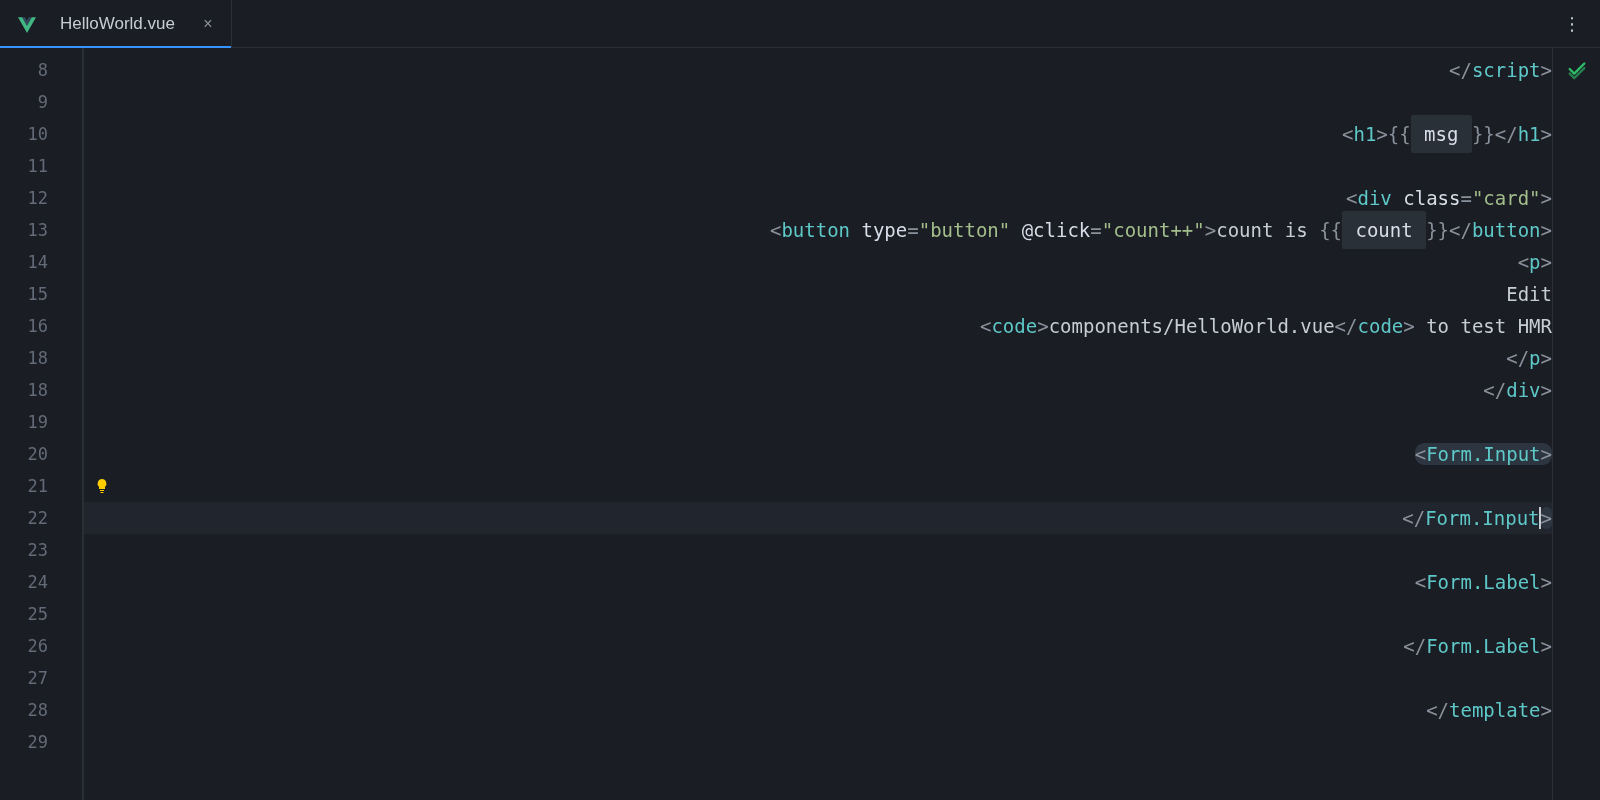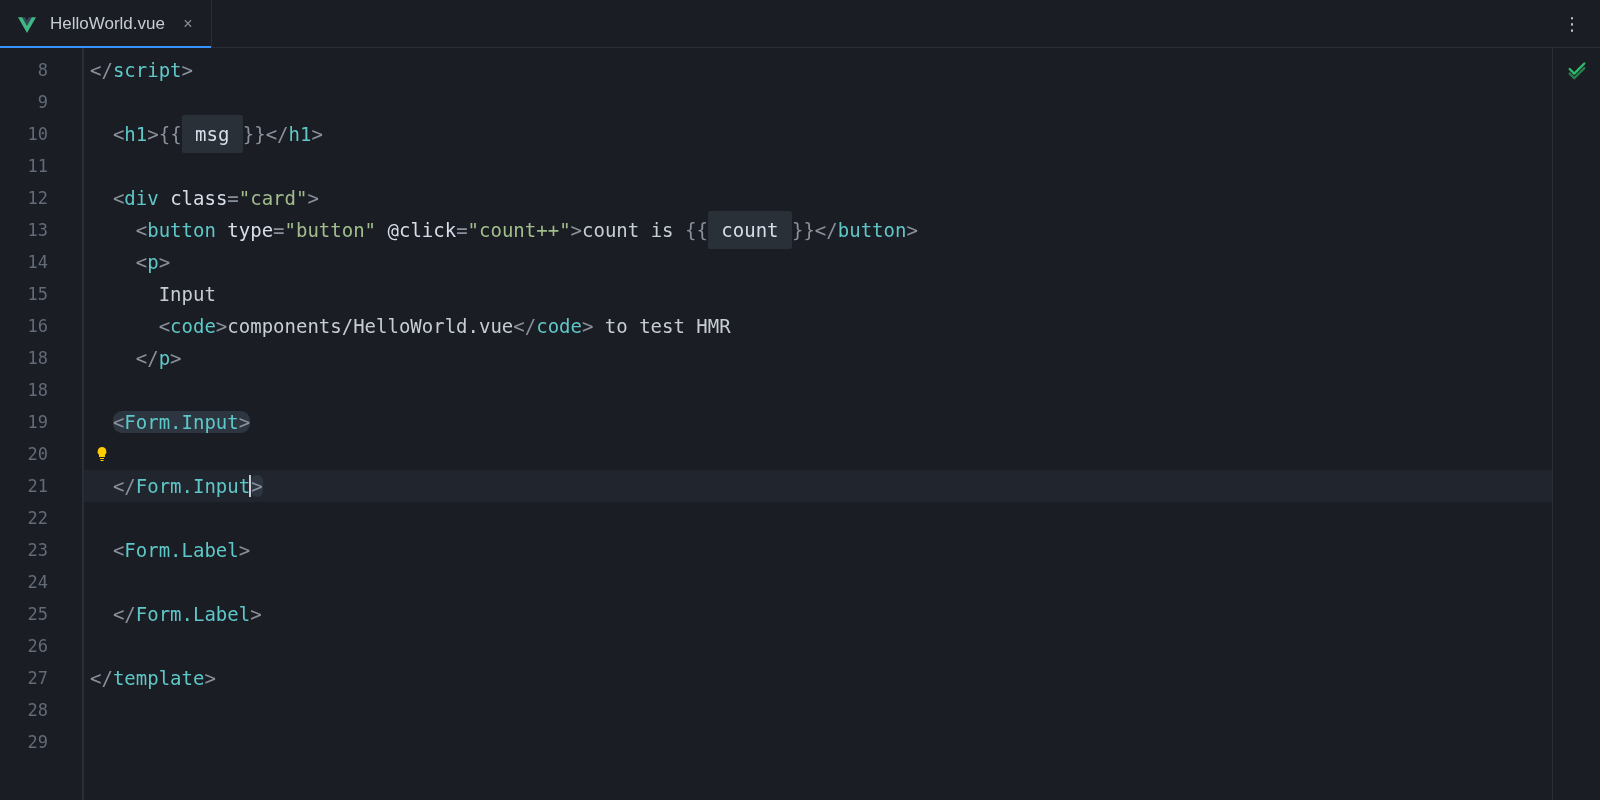--- a/index.html
+++ b/index.html
@@ -31,21 +31,21 @@
   }
   .chrome { display: flex; flex-direction: column; height: 100%; }
   .tabbar {
     display: flex; align-items: center; height: 48px;
     border-bottom: 1px solid var(--tab-border);
     justify-content: space-between;
   }
   .tabs { display: flex; height: 100%; align-items: stretch; }
   .tab {
     position: relative;
-    display: flex; align-items: center; gap: 14px;
+    display: flex; align-items: center; gap: 24px;
     padding: 0 14px 0 18px;
     color: var(--text);
     border-right: 1px solid var(--tab-border);
   }
   .tab.active::after {
     content: "";
     position: absolute; left: 0; bottom: -1px; right: 0; height: 2px;
     background: var(--active-underline);
   }
   .tab .fname { font-family: -apple-system, "Segoe UI", Arial, sans-serif; font-size: 17px; }
@@ -61,21 +61,21 @@
     width: 70px; text-align: right; color: var(--gutter-fg);
     padding-top: 6px;
     border-right: 0px solid transparent;
     user-select: none;
   }
   .gutter .ln {
     height: 32px; line-height: 32px; padding-right: 22px; font-size: 17px;
   }
   .code {
     position: relative; flex: 1; padding-top: 6px;
-    border-left: 2px solid #2a2e36; margin-left: 12px;
+    border-left: 2px solid #2a2e36; margin-left: 12px; text-align: right;
   }
   .line {
     position: relative; height: 32px; line-height: 32px; white-space: pre;
     padding-left: 6px;
   }
   .line.current { background: var(--line-hl); }
   .t-tag { color: var(--tag); }
   .t-attr { color: var(--attr); }
   .t-str { color: var(--string); }
   .t-punct { color: var(--punct); }
@@ -155,26 +155,27 @@
       <div class="line"><span>  </span><span class="t-punct">&lt;</span><span class="t-tag">h1</span><span class="t-punct">&gt;</span><span class="t-punct">{{</span><span class="t-expr hlvar"> msg </span><span class="t-punct">}}</span><span class="t-punct">&lt;/</span><span class="t-tag">h1</span><span class="t-punct">&gt;</span></div>
 
       <div class="line"></div>
 
       <div class="line"><span>  </span><span class="t-punct">&lt;</span><span class="t-tag">div</span><span> </span><span class="t-attr">class</span><span class="t-punct">=</span><span class="t-str">"card"</span><span class="t-punct">&gt;</span></div>
 
       <div class="line"><span>    </span><span class="t-punct">&lt;</span><span class="t-tag">button</span><span> </span><span class="t-attr">type</span><span class="t-punct">=</span><span class="t-str">"button"</span><span> </span><span class="t-attr">@click</span><span class="t-punct">=</span><span class="t-str">"</span><span class="t-str">count</span><span class="t-str">++</span><span class="t-str">"</span><span class="t-punct">&gt;</span><span class="t-plain">count is </span><span class="t-punct">{{</span><span class="t-expr hlvar"> count </span><span class="t-punct">}}</span><span class="t-punct">&lt;/</span><span class="t-tag">button</span><span class="t-punct">&gt;</span></div>
 
       <div class="line"><span>    </span><span class="t-punct">&lt;</span><span class="t-tag">p</span><span class="t-punct">&gt;</span></div>
 
-      <div class="line"><span>      </span><span class="t-plain">Input</span></div>
+      <div class="line"><span>      </span><span class="t-plain">Edit</span></div>
 
       <div class="line"><span>      </span><span class="t-punct">&lt;</span><span class="t-tag">code</span><span class="t-punct">&gt;</span><span class="t-plain">components/HelloWorld.vue</span><span class="t-punct">&lt;/</span><span class="t-tag">code</span><span class="t-punct">&gt;</span><span class="t-plain"> to test HMR</span></div>
 
       <div class="line"><span>    </span><span class="t-punct">&lt;/</span><span class="t-tag">p</span><span class="t-punct">&gt;</span></div>
 
+      <div class="line"><span>  </span><span class="t-punct">&lt;/</span><span class="t-tag">div</span><span class="t-punct">&gt;</span></div>
 
       <div class="line"></div>
 
       <div class="line"><span>  </span><span class="sel"><span class="t-punct">&lt;</span><span class="t-tag">Form.Input</span><span class="t-punct">&gt;</span></span></div>
 
       <div class="line">
         <svg class="bulb" viewBox="0 0 16 16">
             <path fill="currentColor" d="M8 1a4.5 4.5 0 0 0-3 7.8V11h6V8.8A4.5 4.5 0 0 0 8 1zM6 12h4v1H6zM6.5 14h3v1h-3z"></path>
           </svg>
       </div>

